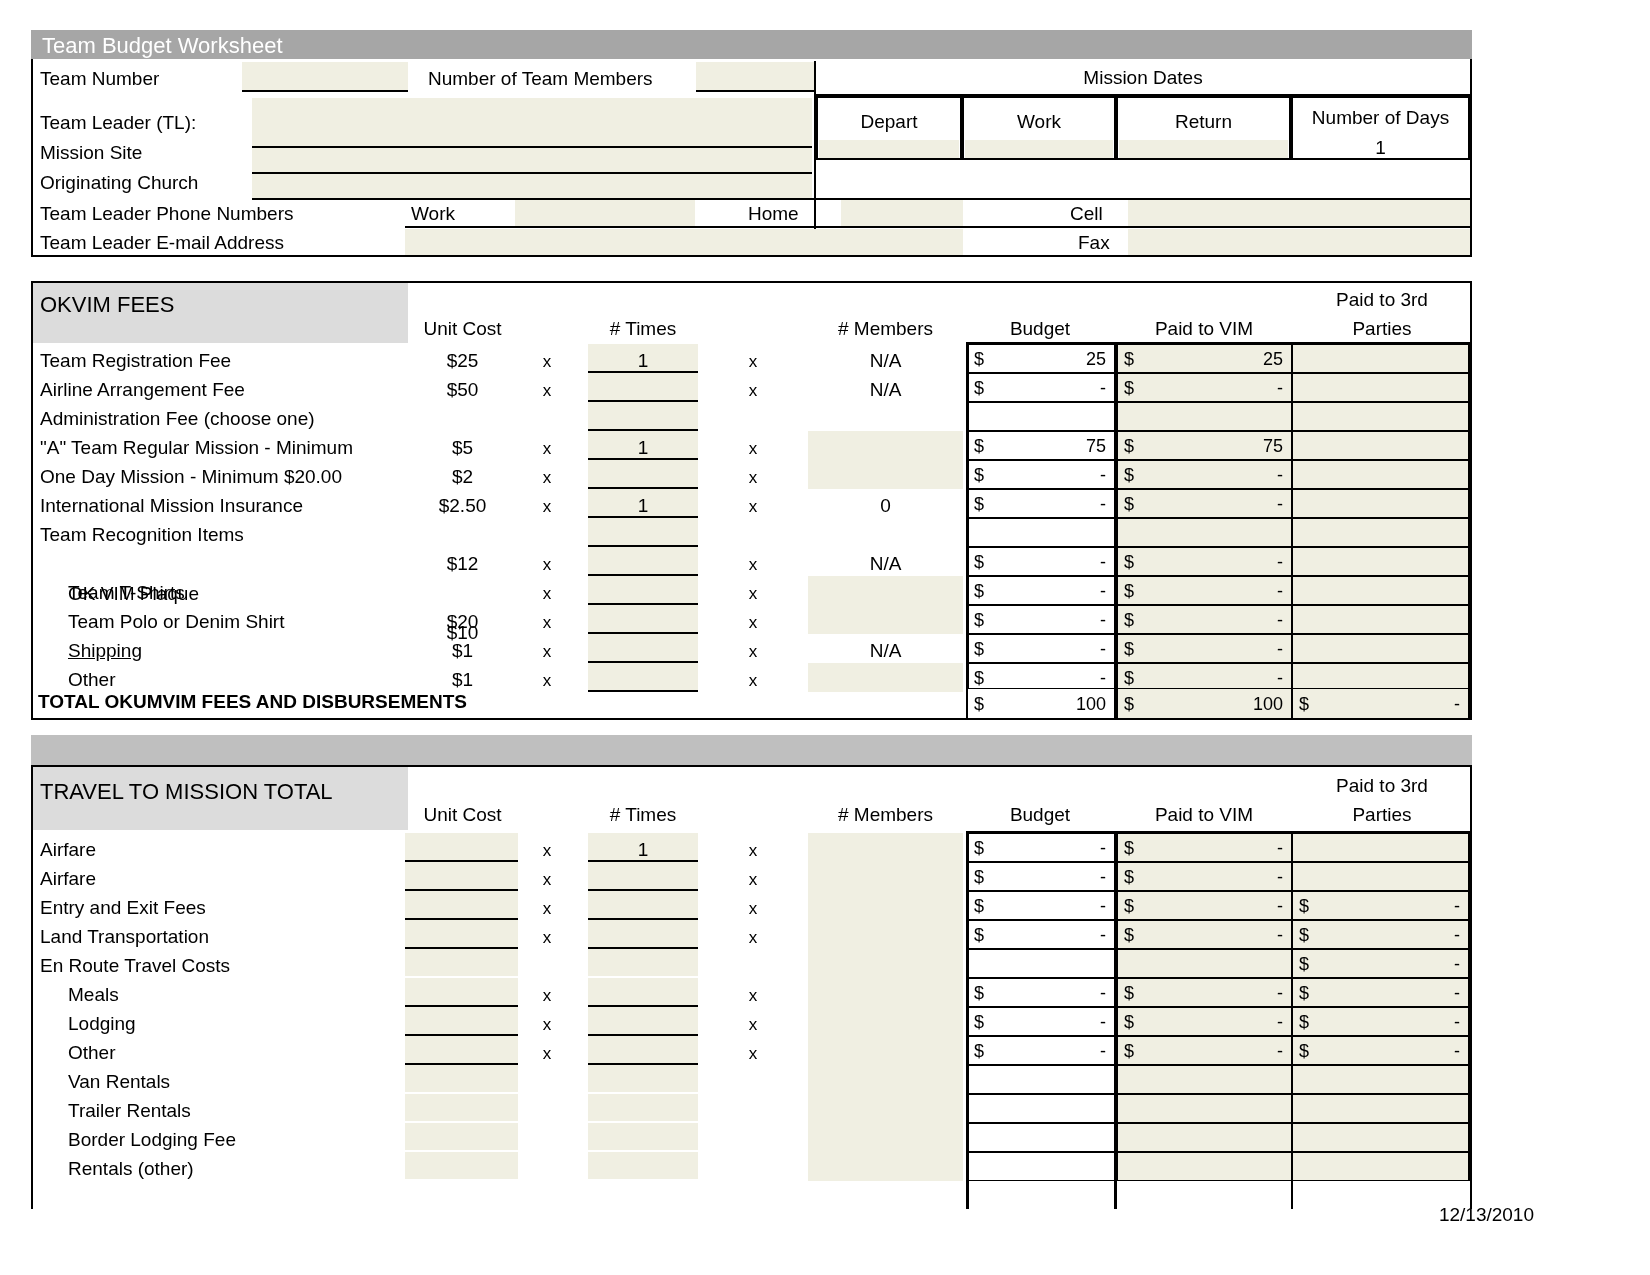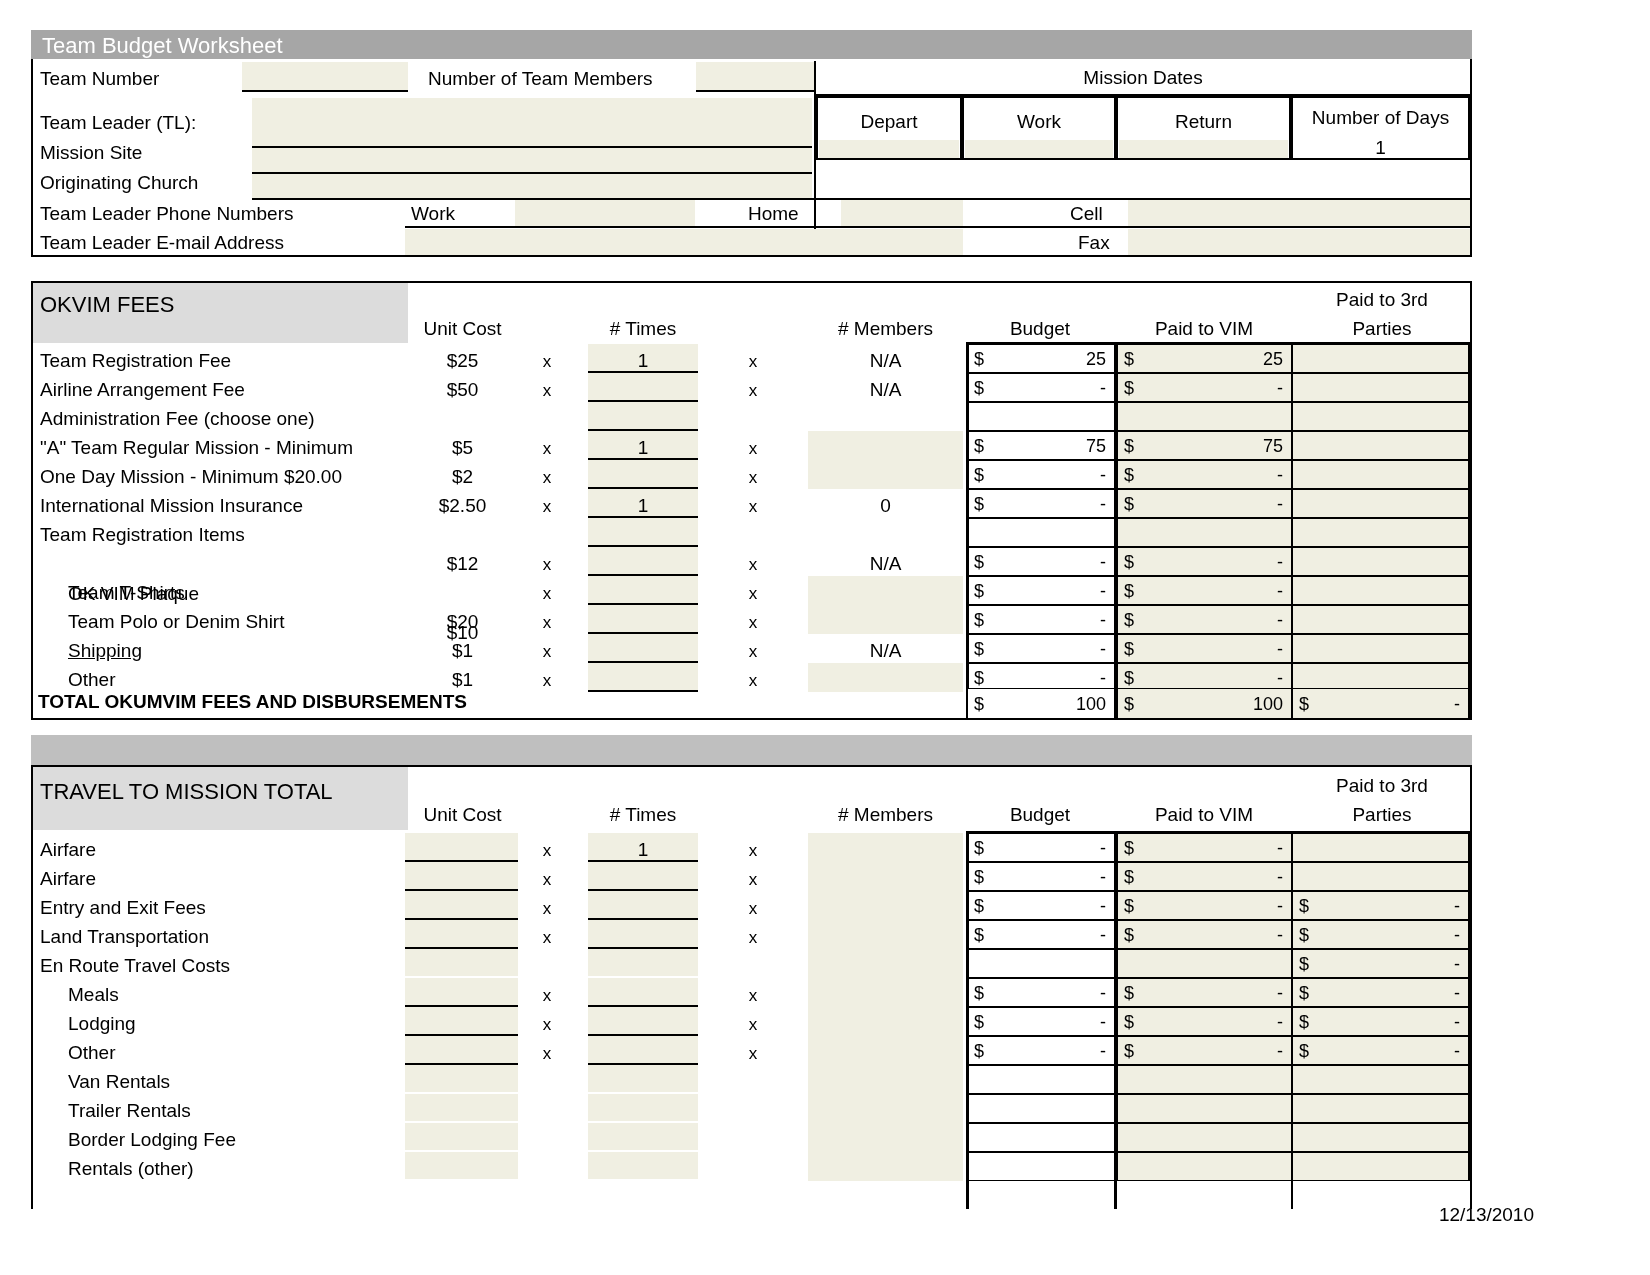--- a/index.html
+++ b/index.html
@@ -237,21 +237,21 @@
       <div class="txt t18 ctr" style="left:808px; top:496px; width:155px;">0</div>
       <div class="moneycell white" style="left:966px; top:489px; width:150px; height:29px;">
         <span class="d">$</span>
         <span class="v">-</span>
       </div>
       <div class="moneycell fill" style="left:1116px; top:489px; width:177px; height:29px;">
         <span class="d">$</span>
         <span class="v">-</span>
       </div>
       <div class="moneycell fill" style="left:1291px; top:489px; width:179px; height:29px;"></div>
-      <div class="txt t18" style="left:40px; top:525px;">Team Registration Items</div>
+      <div class="txt t18" style="left:40px; top:525px;">Team Recognition Items</div>
       <div class="abs fill" style="left:588px; top:518px; width:110px; height:27px;"></div>
       <div class="txt t18 ctr" style="left:588px; top:525px; width:110px;"></div>
       <div class="uline" style="left:588px; top:545px; width:110px;"></div>
       <div class="moneycell white" style="left:966px; top:518px; width:150px; height:29px;"></div>
       <div class="moneycell fill" style="left:1116px; top:518px; width:177px; height:29px;"></div>
       <div class="moneycell fill" style="left:1291px; top:518px; width:179px; height:29px;"></div>
       <div class="txt t18" style="left:68px; top:584px;">OK VIM Plaque</div>
       <div class="txt t18 ctr" style="left:410px; top:554px; width:105px;">$12</div>
       <div class="txt t16 ctr" style="left:536px; top:556px; width:22px;">x</div>
       <div class="abs fill" style="left:588px; top:547px; width:110px; height:27px;"></div>

